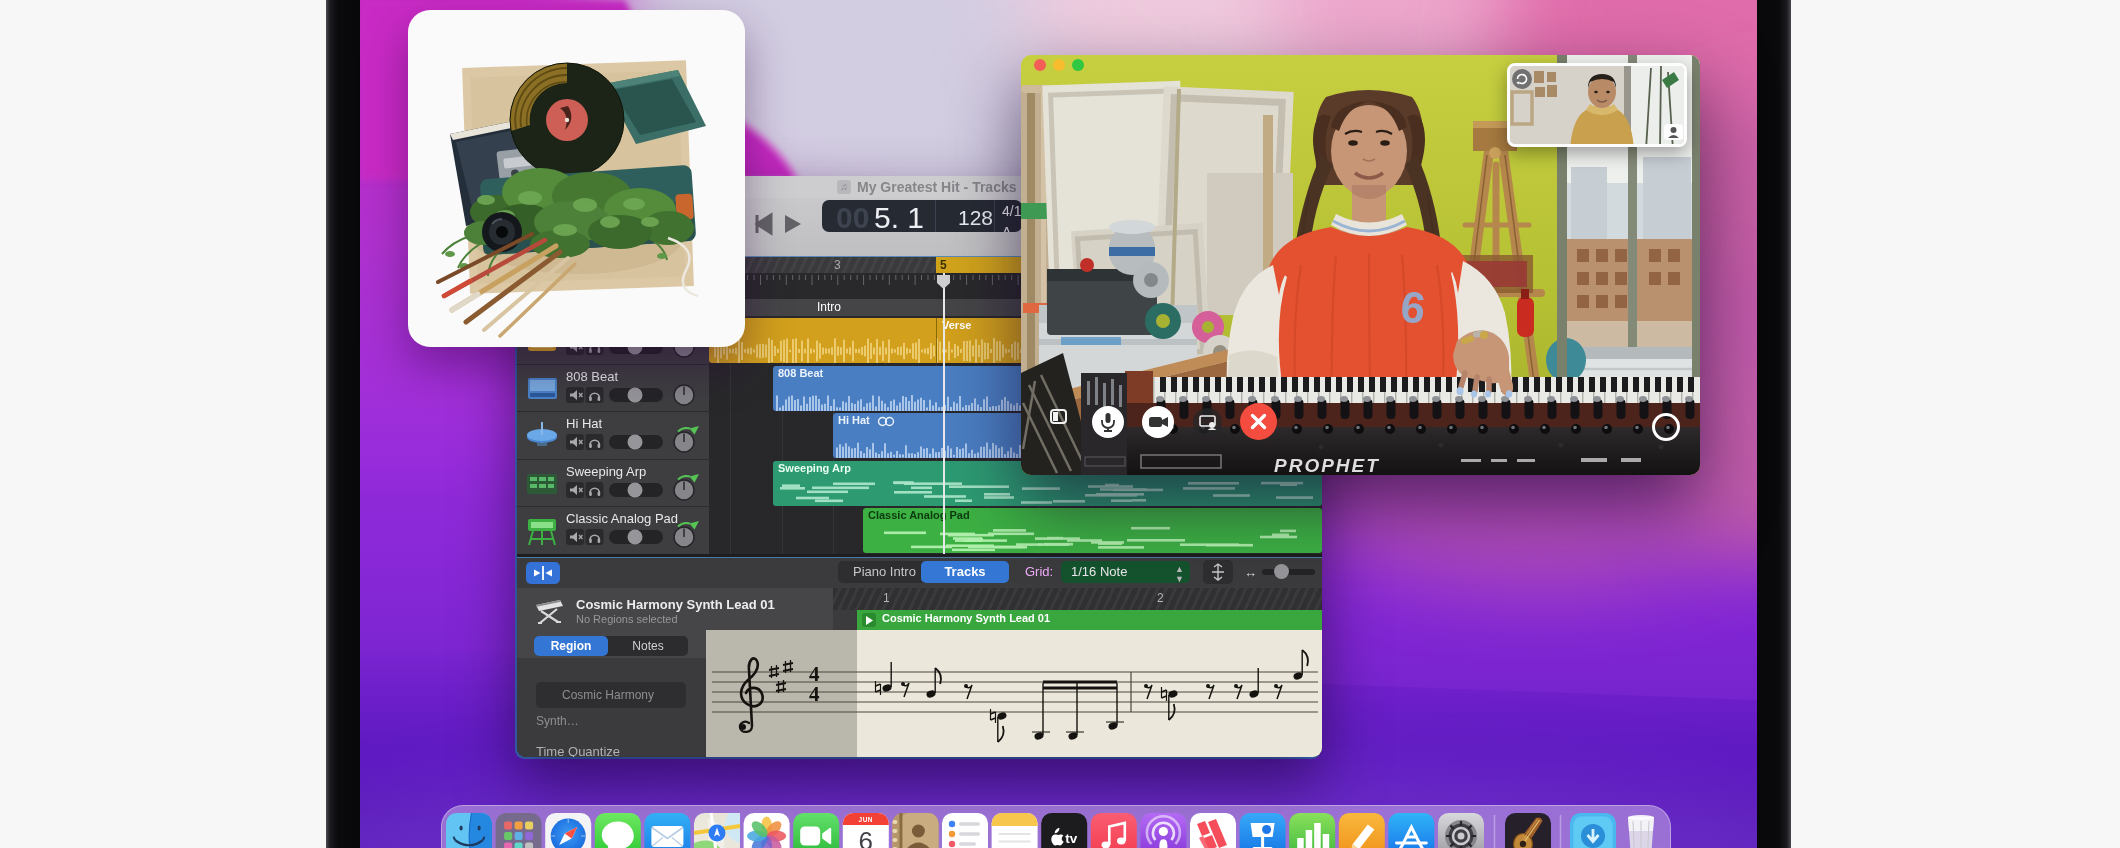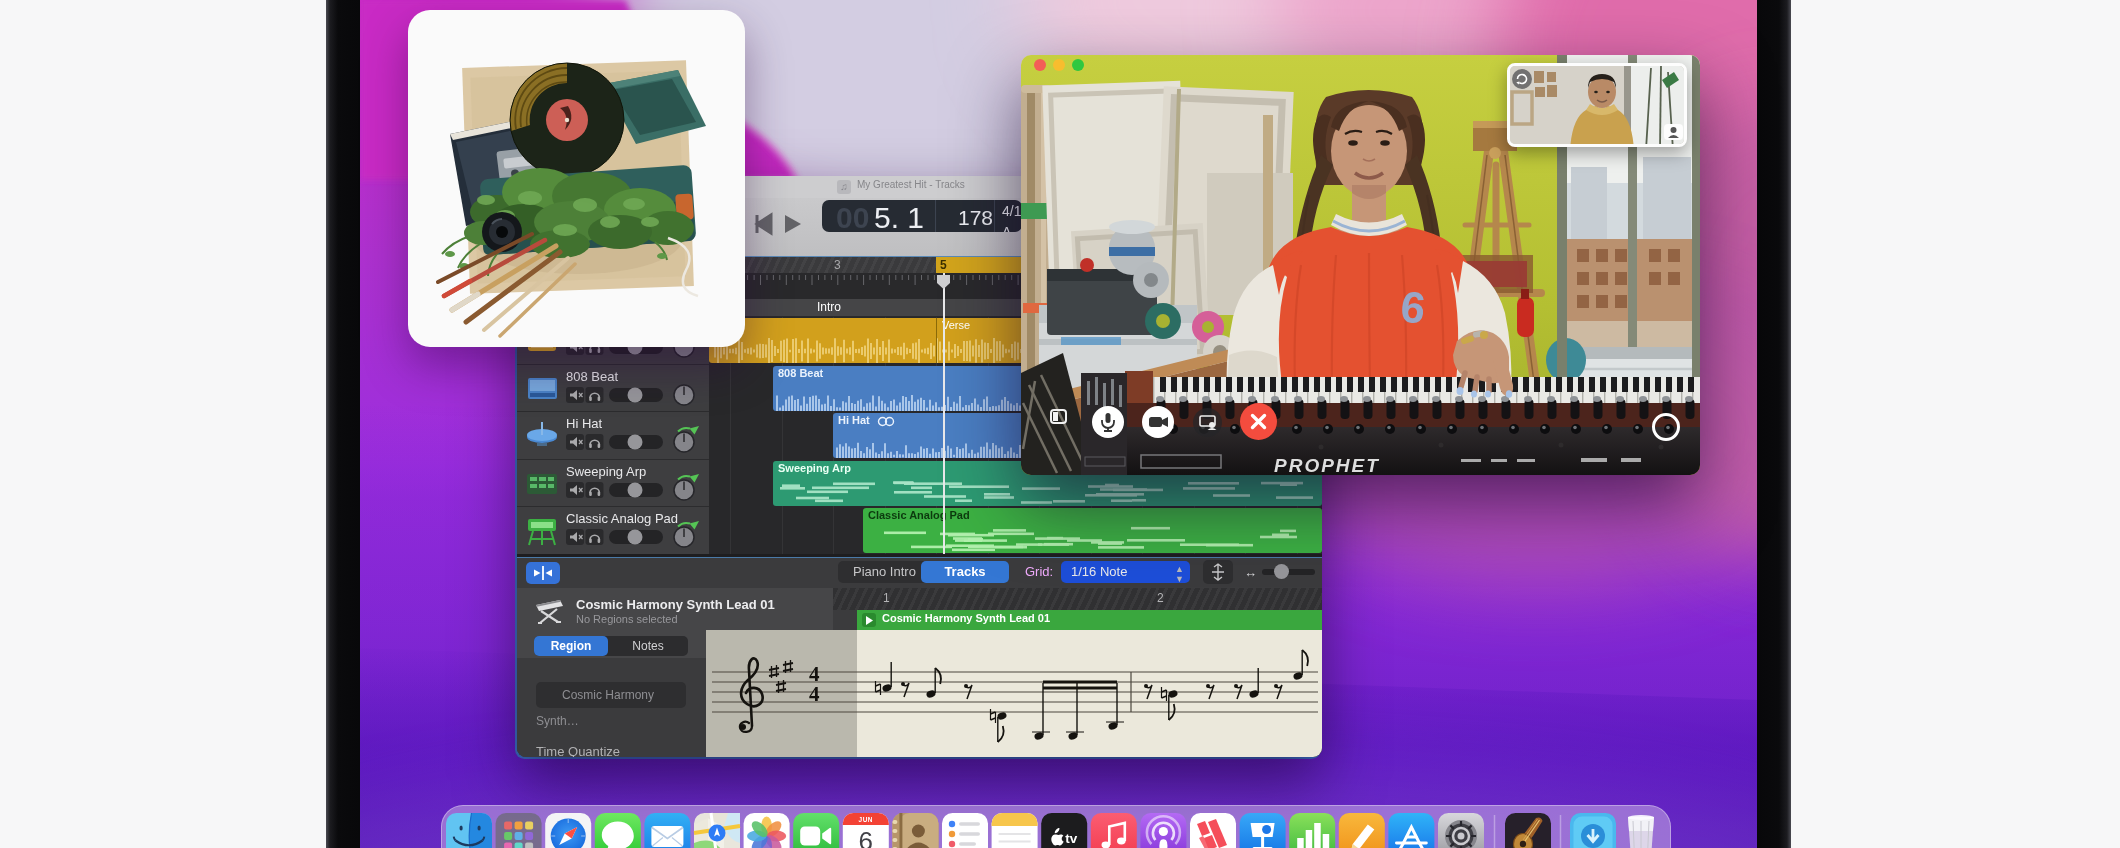--- a/index.html
+++ b/index.html
@@ -55,36 +55,36 @@
 
 <path d="M0 0 L265 0 Q300 80 340 100 Q370 112 392 130 Q420 150 437 180 L0 180 Z" fill="#c92cc5" filter="url(#blur3)"></path>
 <path d="M340 100 Q370 112 392 130 Q420 150 437 180" stroke="#ea60d2" stroke-width="3" fill="none" opacity="0.6" filter="url(#blur3)"></path>
 </svg>
 </div>
 
 <div style="position:absolute;left:517px;top:176px;width:805px;height:581px;border-radius:9px;box-shadow:0 25px 60px rgba(20,0,40,0.55), -1.5px 1.5px 0 0.5px #3c74c8;background:#2a2a2c;overflow:hidden">
   
   <div style="position:absolute;left:0;top:0;width:805px;height:22px;background:#cdcdcf;border-radius:9px 9px 0 0">
     <div style="position:absolute;left:320px;top:4px;width:14px;height:14px;background:#b8b8bc;border-radius:3px;color:#84848a;font-size:10px;line-height:14px;text-align:center">♫</div>
-    <div style="position:absolute;left:340px;top:3px;color:#86868a;font-size:10px;font-weight:normal">My Greatest Hit - Tracks</div>
+    <div style="position:absolute;left:340px;top:3px;color:#86868a;font-size:14px;font-weight:bold">My Greatest Hit - Tracks</div>
   </div>
   
   <div style="position:absolute;left:0;top:22px;width:805px;height:58px;background:linear-gradient(#c9c9cb,#bfbfc1)"></div>
   <svg style="position:absolute;left:224px;top:34px" width="70" height="28" viewBox="0 0 70 28">
     <path d="M16 5 V23 M16 14 L30 5 V23 Z" stroke="#636367" stroke-width="3" fill="#636367"></path>
     <path d="M44 5 L60 14 L44 23 Z" fill="#636367"></path>
   </svg>
   
   <div style="position:absolute;left:305px;top:24px;width:200px;height:32px;background:#262b33;border-radius:7px;overflow:hidden">
     <div style="position:absolute;left:14px;top:1px;color:#3d4450;font-size:30px;font-weight:bold">00</div>
     <div style="position:absolute;left:52px;top:1px;color:#eceef2;font-size:30px">5. 1</div>
     <div style="position:absolute;left:30px;top:35px;color:#848a96;font-size:7px">BAR</div>
     <div style="position:absolute;left:76px;top:35px;color:#848a96;font-size:7px">BEAT</div>
     <div style="position:absolute;left:113px;top:0;width:1px;height:46px;background:#3c4350"></div>
-    <div style="position:absolute;left:136px;top:6px;color:#eceef2;font-size:21px">178</div>
+    <div style="position:absolute;left:136px;top:6px;color:#eceef2;font-size:21px">128</div>
     <div style="position:absolute;left:134px;top:35px;color:#848a96;font-size:7px">TEMPO</div>
     <div style="position:absolute;left:172px;top:0;width:1px;height:46px;background:#3c4350"></div>
     <div style="position:absolute;left:180px;top:3px;color:#eceef2;font-size:14px">4/1</div>
     <div style="position:absolute;left:180px;top:24px;color:#eceef2;font-size:14px">A</div>
   </div>
   
   <div style="position:absolute;left:0;top:80px;width:805px;height:1px;background:#5a8ab8"></div>
   
   <div style="position:absolute;left:0;top:81px;width:805px;height:16px;background:repeating-linear-gradient(115deg,#3a3a3c 0 5px,#434345 5px 8px)">
     <div style="position:absolute;left:419px;top:0;width:386px;height:16px;background:#d2a41c"></div>
@@ -103,21 +103,21 @@
   </div>
   
   <div style="position:absolute;left:192px;top:141px;width:613px;height:237px;background:#28282a"></div>
   <div style="position:absolute;left:213.0px;top:141px;width:1px;height:237px;background:#343436"></div><div style="position:absolute;left:264.5px;top:141px;width:1px;height:237px;background:#343436"></div><div style="position:absolute;left:316.0px;top:141px;width:1px;height:237px;background:#343436"></div><div style="position:absolute;left:367.5px;top:141px;width:1px;height:237px;background:#343436"></div><div style="position:absolute;left:419.0px;top:141px;width:1px;height:237px;background:#343436"></div><div style="position:absolute;left:470.5px;top:141px;width:1px;height:237px;background:#343436"></div><div style="position:absolute;left:522.0px;top:141px;width:1px;height:237px;background:#343436"></div><div style="position:absolute;left:573.5px;top:141px;width:1px;height:237px;background:#343436"></div><div style="position:absolute;left:625.0px;top:141px;width:1px;height:237px;background:#343436"></div><div style="position:absolute;left:676.5px;top:141px;width:1px;height:237px;background:#343436"></div><div style="position:absolute;left:728.0px;top:141px;width:1px;height:237px;background:#343436"></div><div style="position:absolute;left:779.5px;top:141px;width:1px;height:237px;background:#343436"></div>
   
   <div style="position:absolute;left:192px;top:142px;width:613px;height:45px;background:#d2a01c;border-radius:3px">
     <svg style="position:absolute;left:0;top:0" width="613" height="45" viewBox="0 0 613 45">
           <path d="M6 26.5V39.5 M9 20.9V45.1 M12 25.8V40.2 M15 29.6V36.4 M18 24.4V41.6 M21 30.7V35.3 M24 30.7V35.3 M27 29.8V36.2 M30 20.2V45.8 M33 24.1V41.9 M36 31.3V34.7 M39 30.2V35.8 M42 29.6V36.4 M45 31.4V34.6 M48 26.6V39.4 M51 25.7V40.3 M54 25.9V40.1 M57 26.4V39.6 M60 20.0V46.0 M63 21.9V44.1 M66 28.1V37.9 M69 30.9V35.1 M72 22.8V43.2 M75 21.8V44.2 M78 20.5V45.5 M81 31.8V34.2 M84 21.1V44.9 M87 20.2V45.8 M90 30.9V35.1 M93 22.6V43.4 M96 30.8V35.2 M99 20.4V45.6 M102 30.4V35.6 M105 31.5V34.5 M108 22.4V43.6 M111 25.2V40.8 M114 29.5V36.5 M117 30.3V35.7 M120 30.4V35.6 M123 29.3V36.7 M126 20.3V45.7 M129 28.2V37.8 M132 29.3V36.7 M135 21.7V44.3 M138 30.6V35.4 M141 29.3V36.7 M144 22.7V43.3 M147 30.9V35.1 M150 30.7V35.3 M153 28.9V37.1 M156 27.4V38.6 M159 20.5V45.5 M162 25.0V41.0 M165 29.6V36.4 M168 21.1V44.9 M171 28.9V37.1 M174 23.1V42.9 M177 29.5V36.5 M180 21.4V44.6 M183 30.6V35.4 M186 31.3V34.7 M189 29.0V37.0 M192 28.8V37.2 M195 24.8V41.2 M198 29.7V36.3 M201 31.0V35.0 M204 25.2V40.8 M207 24.6V41.4 M210 21.0V45.0 M213 31.6V34.4 M216 30.5V35.5 M219 29.7V36.3 M222 25.0V41.0 M225 27.5V38.5 M228 20.2V45.8 M231 23.6V42.4 M234 31.4V34.6 M237 31.6V34.4 M240 23.5V42.5 M243 31.5V34.5 M246 26.1V39.9 M249 28.0V38.0 M252 30.9V35.1 M255 23.1V42.9 M258 23.1V42.9 M261 22.4V43.6 M264 27.6V38.4 M267 21.2V44.8 M270 26.9V39.1 M273 21.6V44.4 M276 24.4V41.6 M279 24.9V41.1 M282 30.9V35.1 M285 20.1V45.9 M288 23.2V42.8 M291 23.1V42.9 M294 26.6V39.4 M297 30.8V35.2 M300 31.4V34.6 M303 26.1V39.9 M306 23.6V42.4 M309 24.5V41.5 M312 31.0V35.0 M315 28.2V37.8 M318 29.4V36.6 M321 21.1V44.9 M324 26.6V39.4 M327 27.9V38.1 M330 29.5V36.5 M333 22.3V43.7 M336 21.4V44.6 M339 24.9V41.1 M342 30.2V35.8 M345 21.9V44.1 M348 23.4V42.6 M351 28.5V37.5 M354 26.5V39.5 M357 29.3V36.7 M360 24.4V41.6 M363 28.1V37.9 M366 20.2V45.8 M369 31.6V34.4 M372 29.2V36.8 M375 23.4V42.6 M378 28.2V37.8 M381 31.6V34.4 M384 30.5V35.5 M387 22.0V44.0 M390 31.4V34.6 M393 24.4V41.6 M396 24.4V41.6 M399 22.3V43.7 M402 23.7V42.3 M405 26.2V39.8 M408 31.7V34.3 M411 23.4V42.6 M414 28.6V37.4 M417 23.6V42.4 M420 24.5V41.5 M423 27.2V38.8 M426 29.1V36.9 M429 20.8V45.2 M432 30.3V35.7 M435 24.4V41.6 M438 27.4V38.6 M441 21.4V44.6 M444 20.7V45.3 M447 24.1V41.9 M450 23.3V42.7 M453 24.2V41.8 M456 29.3V36.7 M459 20.2V45.8 M462 25.5V40.5 M465 28.0V38.0 M468 21.7V44.3 M471 30.8V35.2 M474 25.3V40.7 M477 30.4V35.6 M480 29.4V36.6 M483 22.4V43.6 M486 27.8V38.2 M489 30.1V35.9 M492 25.7V40.3 M495 21.9V44.1 M498 20.6V45.4 M501 29.0V37.0 M504 29.2V36.8 M507 28.4V37.6 M510 24.3V41.7 M513 21.8V44.2 M516 28.1V37.9 M519 21.8V44.2 M522 29.3V36.7 M525 20.4V45.6 M528 25.0V41.0 M531 25.5V40.5 M534 30.0V36.0 M537 20.4V45.6 M540 27.1V38.9 M543 25.2V40.8 M546 29.8V36.2 M549 25.4V40.6 M552 20.5V45.5 M555 28.6V37.4 M558 30.3V35.7 M561 22.2V43.8 M564 26.2V39.8 M567 29.5V36.5 M570 20.9V45.1 M573 29.5V36.5 M576 29.5V36.5 M579 23.7V42.3 M582 27.6V38.4 M585 30.6V35.4 M588 30.4V35.6 M591 28.8V37.2 M594 25.5V40.5 M597 27.4V38.6 M600 25.6V40.4 M603 29.4V36.6 M606 24.3V41.7 M609 21.8V44.2" stroke="#f4dc8e" stroke-width="1.6" fill="none" opacity="0.9"></path>
         </svg>
     <div style="position:absolute;left:227px;top:0;width:1px;height:45px;background:#8a6a08"></div>
-    <div style="position:absolute;left:233px;top:1px;color:#fff;font-size:11px;font-weight:normal">Verse</div>
+    <div style="position:absolute;left:233px;top:1px;color:#fff;font-size:11px;font-weight:bold">Verse</div>
   </div>
   <div style="position:absolute;left:256px;top:189.5px;width:549px;height:45px;background:#4a7ec2;border-radius:3px">
     <div style="position:absolute;left:5px;top:1px;color:#eaf2fc;font-size:11px;font-weight:bold">808 Beat</div>
     <svg style="position:absolute;left:0;top:13px" width="549" height="32" viewBox="0 0 549 32">
           <path d="M4 16.5V43.5 M7 28.5V31.5 M10 26.4V33.6 M13 20.5V39.5 M16 17.4V42.6 M19 16.5V43.5 M22 21.1V38.9 M25 20.0V40.0 M28 26.5V33.5 M31 17.5V42.5 M34 24.8V35.2 M37 17.9V42.1 M40 16.8V43.2 M43 16.5V43.5 M46 19.9V40.1 M49 25.5V34.5 M52 24.8V35.2 M55 16.6V43.4 M58 27.0V33.0 M61 20.3V39.7 M64 28.2V31.8 M67 28.4V31.6 M70 22.3V37.7 M73 23.6V36.4 M76 17.1V42.9 M79 24.0V36.0 M82 25.0V35.0 M85 21.8V38.2 M88 20.2V39.8 M91 27.7V32.3 M94 24.2V35.8 M97 23.6V36.4 M100 16.6V43.4 M103 27.5V32.5 M106 17.3V42.7 M109 21.8V38.2 M112 24.6V35.4 M115 28.2V31.8 M118 21.9V38.1 M121 20.5V39.5 M124 26.6V33.4 M127 23.5V36.5 M130 17.0V43.0 M133 18.0V42.0 M136 22.1V37.9 M139 16.1V43.9 M142 22.7V37.3 M145 20.6V39.4 M148 18.8V41.2 M151 21.0V39.0 M154 28.6V31.4 M157 20.7V39.3 M160 26.6V33.4 M163 23.2V36.8 M166 28.3V31.7 M169 27.7V32.3 M172 26.0V34.0 M175 17.7V42.3 M178 27.9V32.1 M181 22.8V37.2 M184 24.4V35.6 M187 17.0V43.0 M190 28.3V31.7 M193 26.1V33.9 M196 26.2V33.8 M199 23.9V36.1 M202 19.6V40.4 M205 25.6V34.4 M208 27.9V32.1 M211 20.3V39.7 M214 17.4V42.6 M217 28.1V31.9 M220 26.9V33.1 M223 27.2V32.8 M226 26.3V33.7 M229 20.7V39.3 M232 18.0V42.0 M235 22.0V38.0 M238 24.4V35.6 M241 26.2V33.8 M244 23.9V36.1 M247 26.6V33.4 M250 17.4V42.6 M253 24.2V35.8 M256 22.2V37.8 M259 25.2V34.8 M262 18.1V41.9 M265 19.9V40.1 M268 16.3V43.7 M271 23.6V36.4 M274 19.1V40.9 M277 20.4V39.6 M280 28.3V31.7 M283 23.9V36.1 M286 22.2V37.8 M289 26.8V33.2 M292 17.7V42.3 M295 22.1V37.9 M298 28.5V31.5 M301 20.0V40.0 M304 26.2V33.8 M307 27.9V32.1 M310 22.3V37.7 M313 17.2V42.8 M316 20.8V39.2 M319 24.5V35.5 M322 16.7V43.3 M325 17.3V42.7 M328 20.5V39.5 M331 25.2V34.8 M334 28.1V31.9 M337 27.8V32.2 M340 27.8V32.2 M343 23.1V36.9 M346 26.6V33.4 M349 23.5V36.5 M352 18.4V41.6 M355 21.9V38.1 M358 16.5V43.5 M361 28.3V31.7 M364 22.2V37.8 M367 27.2V32.8 M370 24.8V35.2 M373 28.2V31.8 M376 26.2V33.8 M379 22.6V37.4 M382 27.2V32.8 M385 24.5V35.5 M388 17.1V42.9 M391 22.9V37.1 M394 28.2V31.8 M397 18.5V41.5 M400 24.2V35.8 M403 28.8V31.2 M406 26.8V33.2 M409 18.8V41.2 M412 22.8V37.2 M415 26.8V33.2 M418 17.0V43.0 M421 24.9V35.1 M424 20.0V40.0 M427 24.5V35.5 M430 21.7V38.3 M433 23.6V36.4 M436 21.7V38.3 M439 25.4V34.6 M442 18.8V41.2 M445 22.0V38.0 M448 21.5V38.5 M451 25.7V34.3 M454 24.3V35.7 M457 24.0V36.0 M460 21.4V38.6 M463 23.5V36.5 M466 26.4V33.6 M469 21.1V38.9 M472 18.9V41.1 M475 20.1V39.9 M478 25.8V34.2 M481 24.0V36.0 M484 28.0V32.0 M487 23.1V36.9 M490 26.8V33.2 M493 22.3V37.7 M496 27.5V32.5 M499 22.7V37.3 M502 27.7V32.3 M505 25.5V34.5 M508 23.0V37.0 M511 21.4V38.6 M514 26.5V33.5 M517 28.2V31.8 M520 27.9V32.1 M523 21.9V38.1 M526 20.8V39.2 M529 23.3V36.7 M532 25.8V34.2 M535 27.5V32.5 M538 24.4V35.6 M541 26.9V33.1 M544 16.9V43.1" stroke="#cfe2f8" stroke-width="1.6" fill="none" opacity="0.9"></path>
         </svg>
   </div>
   <div style="position:absolute;left:316px;top:237px;width:489px;height:45px;background:#4a7ec2;border-radius:3px">
     <div style="position:absolute;left:5px;top:1px;color:#eaf2fc;font-size:11px;font-weight:bold">Hi Hat</div>
     <svg style="position:absolute;left:44px;top:3px" width="18" height="11" viewBox="0 0 18 11">
@@ -333,21 +333,21 @@
      <svg width="34" height="22" viewBox="0 0 34 22">
             <line x1="17" y1="4" x2="17" y2="18" stroke="#fff" stroke-width="1.8"></line>
             <polygon points="8,7.5 14.5,11 8,14.5" fill="#fff"></polygon>
             <polygon points="26,7.5 19.5,11 26,14.5" fill="#fff"></polygon>
           </svg>
   </div>
   <div style="position:absolute;left:321px;top:385px;width:171px;height:22px;background:#2e2e30;border-radius:5px"></div>
   <div style="position:absolute;left:336px;top:388px;color:#c6c6c8;font-size:13px">Piano Intro</div>
   <div style="position:absolute;left:404px;top:385px;width:88px;height:22px;background:#3477d4;border-radius:5px;color:#fff;font-size:13px;font-weight:bold;text-align:center;line-height:22px">Tracks</div>
   <div style="position:absolute;left:508px;top:388px;color:#f0abfc;font-size:13px">Grid:</div>
-  <div style="position:absolute;left:544px;top:385px;width:129px;height:22px;background:#1d4ed8;border-radius:5px;color:#e8e8ea;font-size:13px">
+  <div style="position:absolute;left:544px;top:385px;width:129px;height:22px;background:#14532d;border-radius:5px;color:#e8e8ea;font-size:13px">
     <span style="position:absolute;left:10px;top:3px">1/16 Note</span>
     <span style="position:absolute;right:6px;top:3px;color:#b8b8ba;font-size:9px">▲<br>▼</span>
   </div>
   <div style="position:absolute;left:686px;top:384px;width:30px;height:24px;background:#2e2e30;border-radius:5px">
     <svg width="30" height="24" viewBox="0 0 30 24">
             <path d="M15 4v16 M11 7l4-3 4 3 M11 17l4 3 4-3 M9 12h12" stroke="#c8c8ca" stroke-width="1.4" fill="none"></path>
           </svg>
   </div>
   <div style="position:absolute;left:727px;top:389px;color:#d8d8da;font-size:13px">↔</div>
   <div style="position:absolute;left:745px;top:393px;width:53px;height:6px;background:#242426;border-radius:3px"></div>

